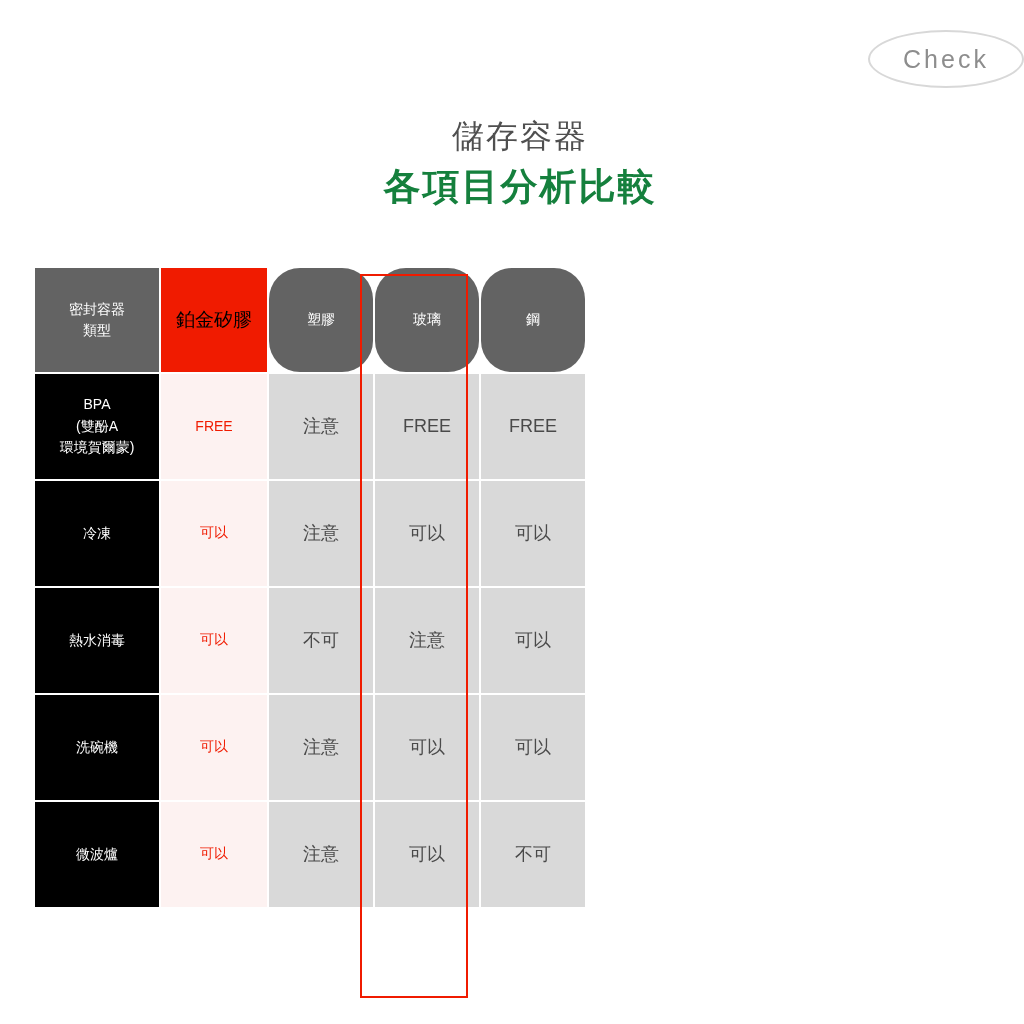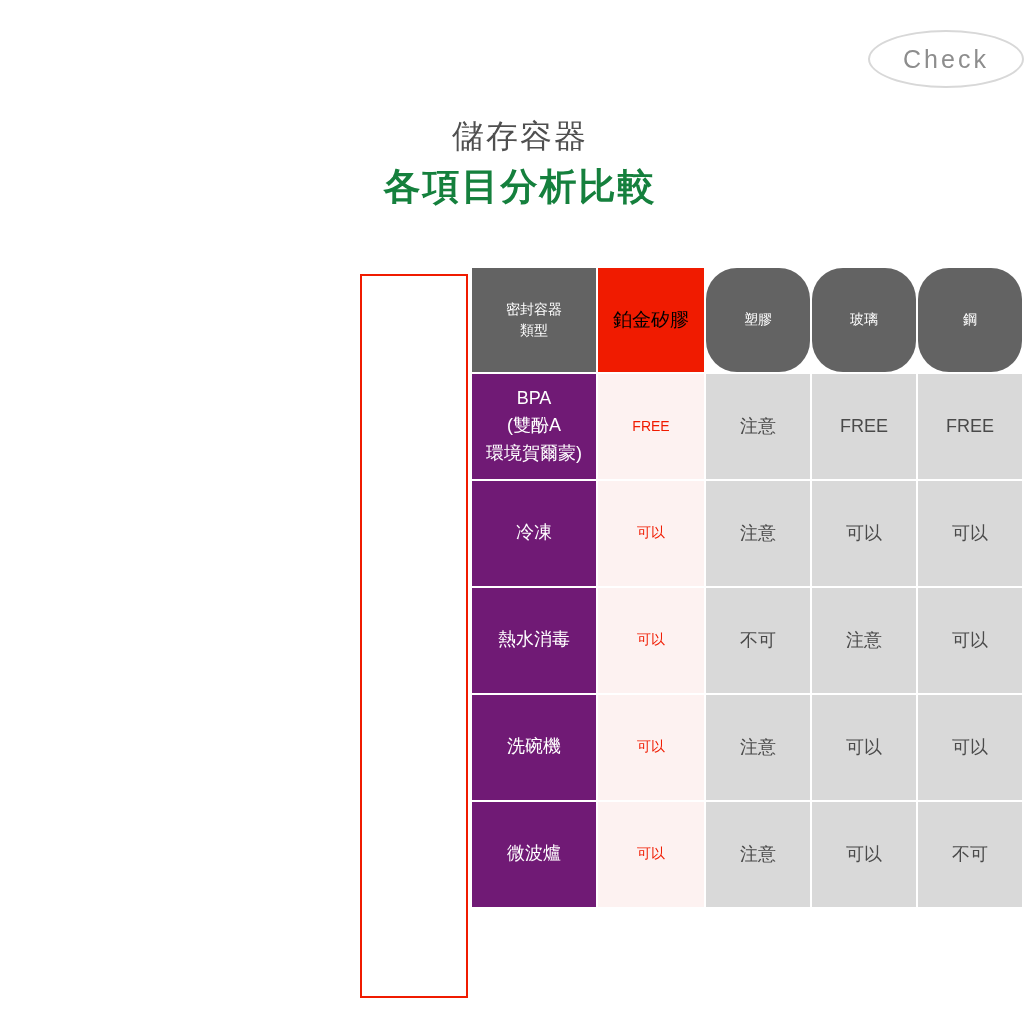--- a/index.html
+++ b/index.html
@@ -58,21 +58,22 @@
     font-weight: 700;
     letter-spacing: 2px;
     line-height: 1.35;
     margin-top: 6px;
   }
 
   
   .table-wrap {
     margin-top: 54px;
     display: flex;
-    justify-content: flex-end;
+    justify-content: flex-start;
+    padding-left: 33px;
   }
   table.compare {
     border-collapse: separate;
     border-spacing: 2px;
     width: 554px;
   }
   table.compare td, table.compare th {
     text-align: center;
     vertical-align: middle;
     font-weight: 400;
@@ -100,23 +101,23 @@
     background: #636363;
     color: #ffffff;
     font-size: 14px;
     height: 104px;
     width: 104px;
     border-radius: 31px;
   }
 
   
   .row-label {
-    background: #701a75;
+    background: #000000;
     color: #ffffff;
-    font-size: 18px;
+    font-size: 14px;
     line-height: 1.55;
     height: 105px;
     margin-top: 24px;
   }
   .cell-hi {
     background: #fdf2f1;
     color: #f01b00;
     font-size: 14px;
     font-weight: 700;
     height: 105px;

